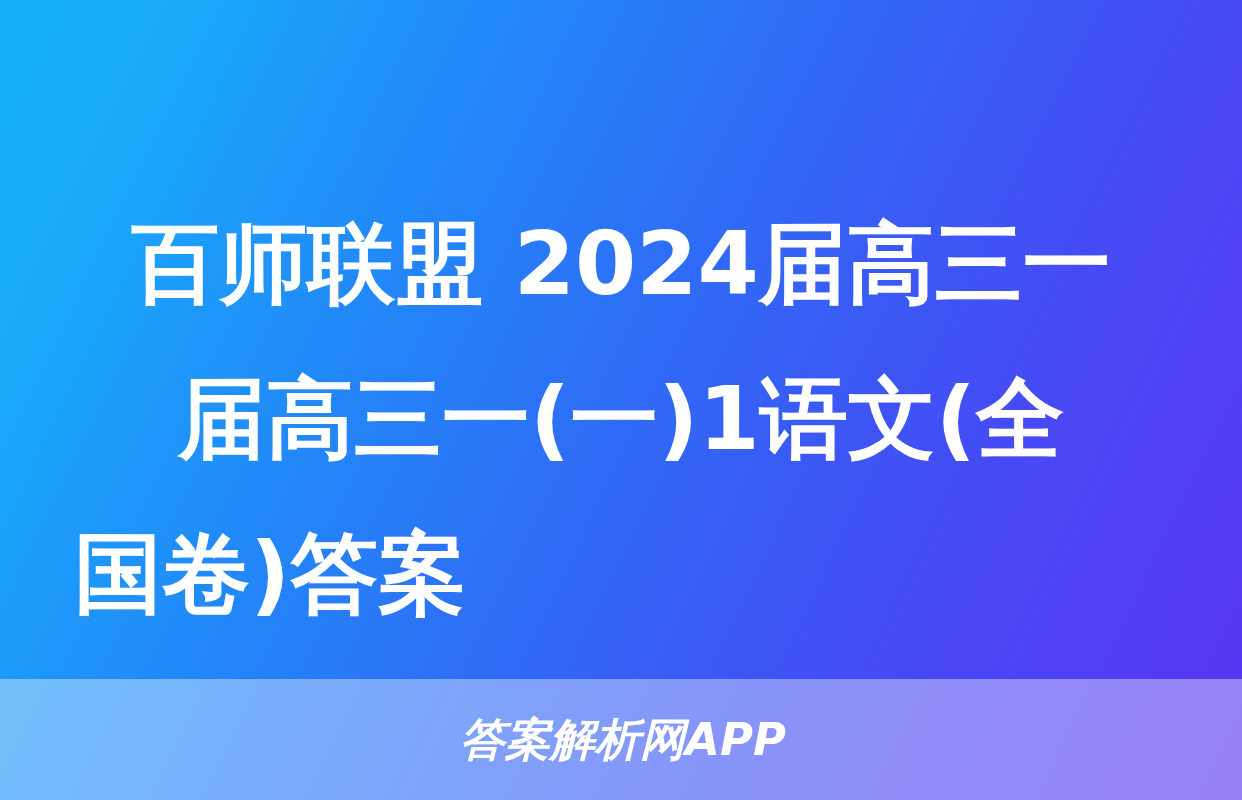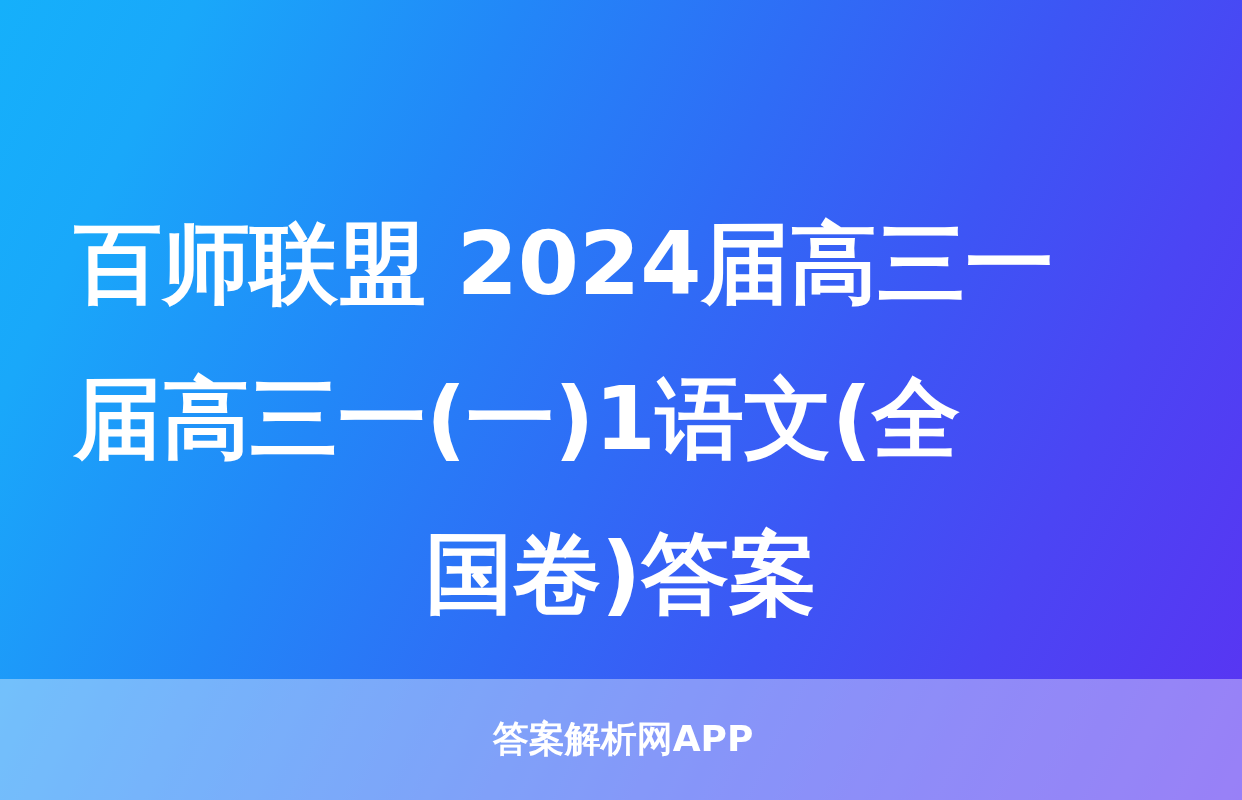--- a/index.html
+++ b/index.html
@@ -41,25 +41,24 @@
     font-size: 88px;
     line-height: 155px;
     font-weight: 700;
     letter-spacing: 0px;
     white-space: nowrap;
     font-family: "DejaVu Sans", "Liberation Sans", sans-serif;
   }
 
   .title-line.l1,
   .title-line.l2 {
-    text-align: left;
+    text-align: center;
   }
 
   .title-line.l3 {
-    text-align: center;
   }
 
   
   .footer-band {
     position: absolute;
     left: 0;
     right: 0;
     top: 679px;
     height: 121px;
     background: rgba(255, 255, 255, 0.38);
@@ -71,22 +70,23 @@
     right: 0;
     top: 679px;
     height: 121px;
     display: flex;
     align-items: center;
     justify-content: center;
   }
 
   .footer-text {
     color: #ffffff;
-    font-size: 36px;
+    font-size: 45px;
     font-weight: 700;
+    font-style: italic;
     letter-spacing: 0px;
     white-space: nowrap;
     transform: translateX(2px);
     font-family: "DejaVu Sans", "Liberation Sans", sans-serif;
   }
 </style>
 </head>
 <body>
 
 <div class="poster">

